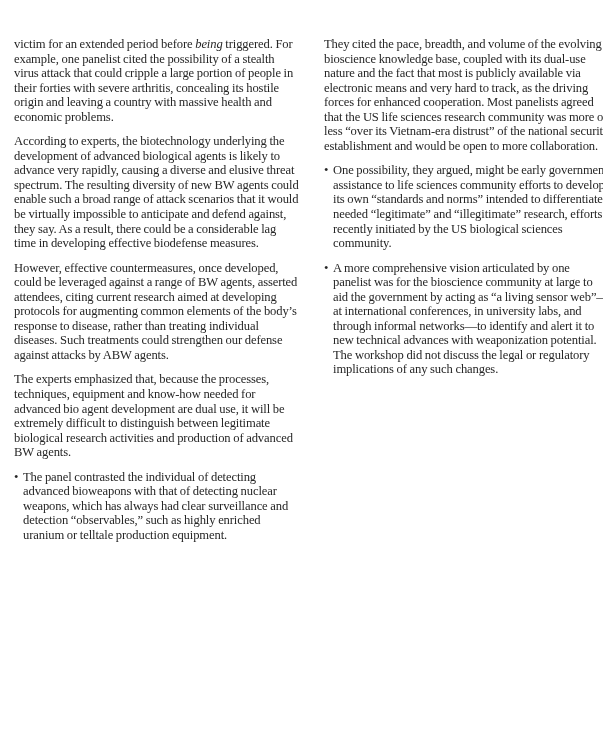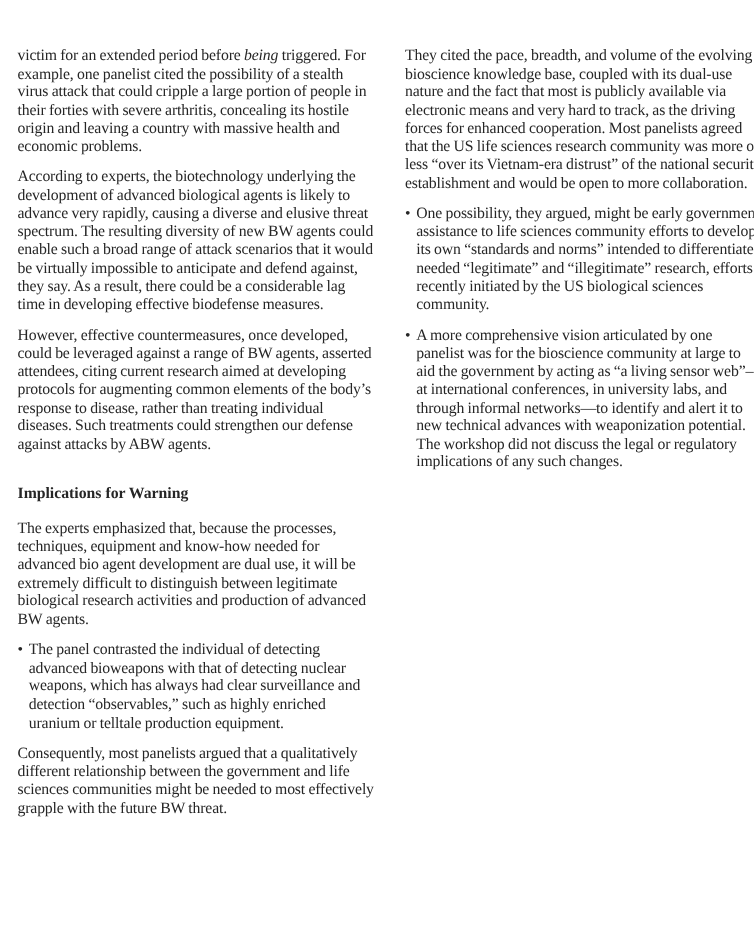--- a/index.html
+++ b/index.html
@@ -58,30 +58,28 @@
 
 <div class="page">
 
   <div class="col col-left">
     <p><span>victim for an extended period before </span><em>being</em><span> triggered. For example, one panelist cited the possibility of a stealth virus attack that could cripple a large portion of people in their forties with severe arthritis, concealing its hostile origin and leaving a country with massive health and economic problems.</span></p>
 
     <p>According to experts, the biotechnology underlying the development of advanced biological agents is likely to advance very rapidly, causing a diverse and elusive threat spectrum. The resulting diversity of new BW agents could enable such a broad range of attack scenarios that it would be virtually impossible to anticipate and defend against, they say. As a result, there could be a considerable lag time in developing effective biodefense measures.</p>
 
     <p>However, effective countermeasures, once developed, could be leveraged against a range of BW agents, asserted attendees, citing current research aimed at developing protocols for augmenting common elements of the body’s response to disease, rather than treating individual diseases. Such treatments could strengthen our defense against attacks by ABW agents.</p>
 
-    <h3>Implications for Warning</h3>
 
     <p>The experts emphasized that, because the processes, techniques, equipment and know-how needed for advanced bio agent development are dual use, it will be extremely difficult to distinguish between legitimate biological research activities and production of advanced BW agents.</p>
 
     <div class="bullet">
       <span class="dot">•</span>
       <span>The panel contrasted the individual of detecting advanced bioweapons with that of detecting nuclear weapons, which has always had clear surveillance and detection “observables,” such as highly enriched uranium or telltale production equipment.</span>
     </div>
 
-    <p>Consequently, most panelists argued that a qualitatively different relationship between the government and life sciences communities might be needed to most effectively grapple with the future BW threat.</p>
   </div>
 
   <div class="col col-right">
     <p>They cited the pace, breadth, and volume of the evolving bioscience knowledge base, coupled with its dual-use nature and the fact that most is publicly available via electronic means and very hard to track, as the driving forces for enhanced cooperation. Most panelists agreed that the US life sciences research community was more or less “over its Vietnam-era distrust” of the national security establishment and would be open to more collaboration.</p>
 
     <div class="bullet">
       <span class="dot">•</span>
       <span>One possibility, they argued, might be early government assistance to life sciences community efforts to develop its own “standards and norms” intended to differentiate needed “legitimate” and “illegitimate” research, efforts recently initiated by the US biological sciences community.</span>
     </div>
 

